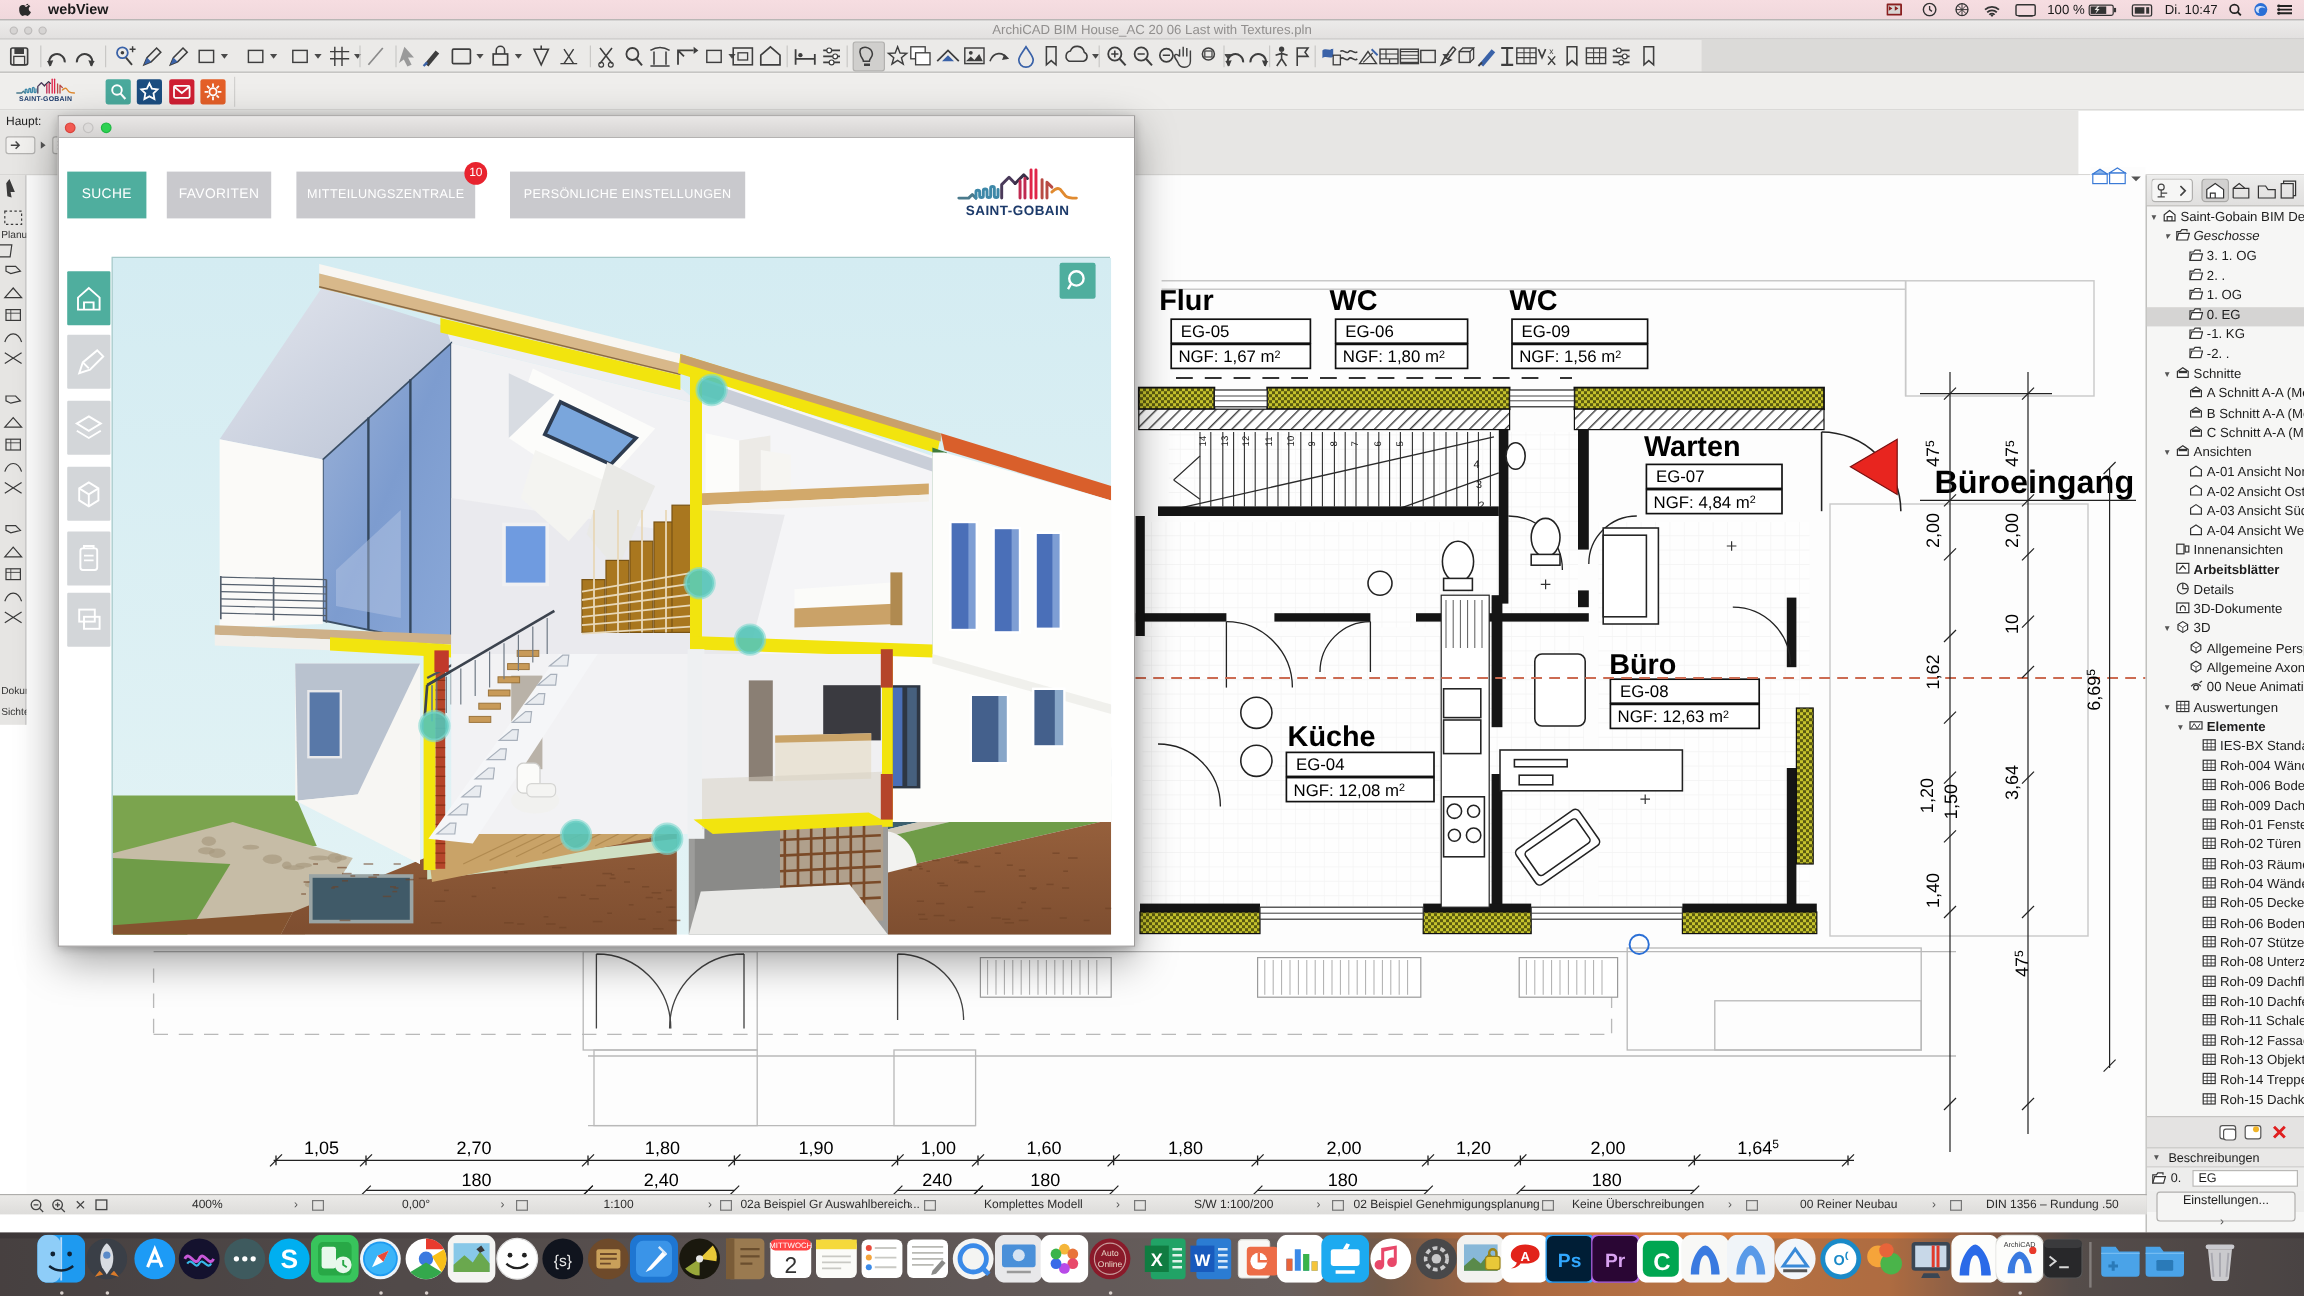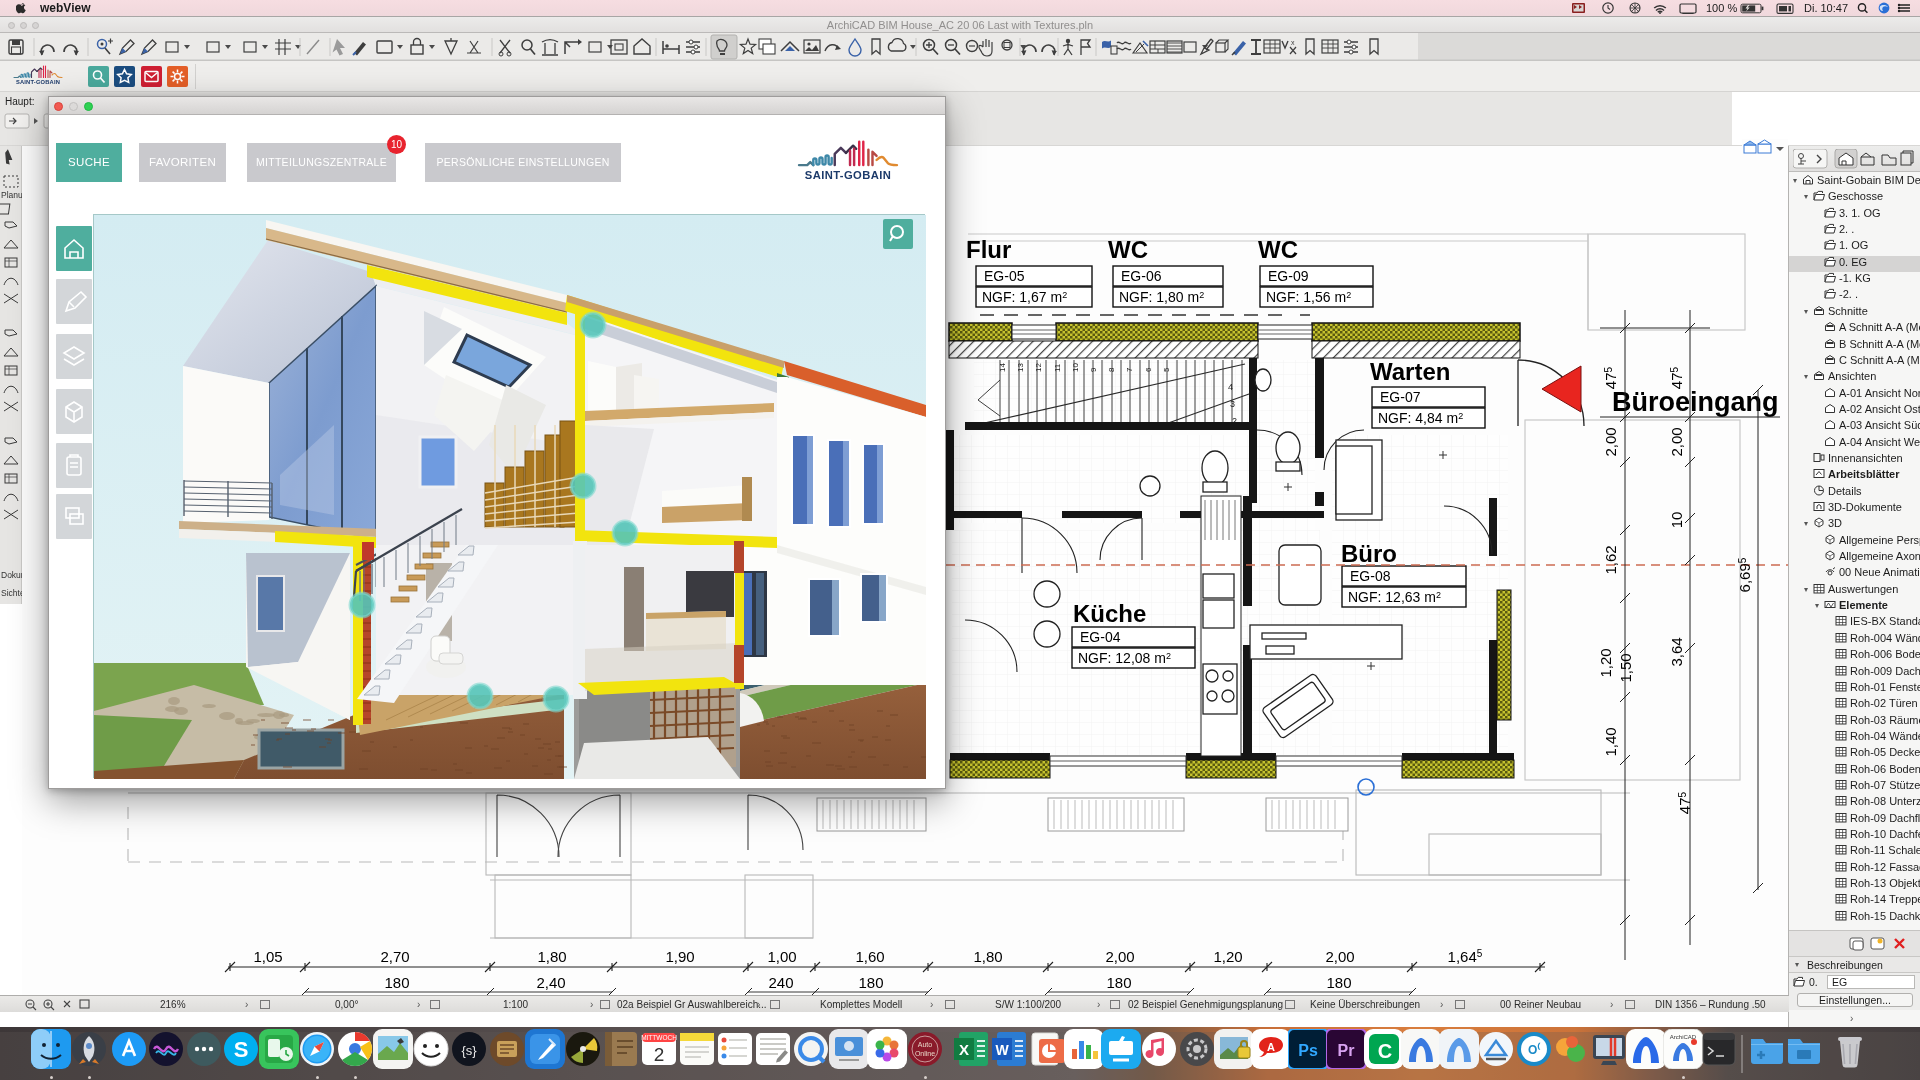--- a/index.html
+++ b/index.html
@@ -645,21 +645,21 @@
           <path d="M68 16V8l5-4 5 4M68 8h13v8h-13" fill="none" stroke="#333"></path>
           <path d="M89 16V6h6l2 3h6v7z" fill="none" stroke="#333"></path>
           <rect x="108" y="4" width="10" height="12" fill="none" stroke="#333"></rect>
           <path d="M110 4v-2h10v12h-2" fill="none" stroke="#333"></path>
         </svg>
       </div>
       <div class="trow" style="top:28px;"><span style="display:inline-block;width:4px"></span><span class="c">▾</span><svg width="12" height="11" viewBox="0 0 12 11">
           <path d="M1.5 5l4.5-3.5L10.5 5v5h-9z" fill="#fff" stroke="#333"></path>
           <path d="M4 10V6.5h4V10" fill="none" stroke="#333"></path>
         </svg><span style="font-weight:normal;margin-left:3px;font-size:11px">Saint-Gobain BIM Demopr</span></div>
-      <div class="trow" style="top:44.35px;"><span style="display:inline-block;width:15px"></span><span class="c">▾</span><svg width="12" height="11" viewBox="0 0 12 11">
+      <div class="trow" style="top:44.35px;font-style:italic;"><span style="display:inline-block;width:15px"></span><span class="c">▾</span><svg width="12" height="11" viewBox="0 0 12 11">
           <path d="M1 10V3h3l1.2-1.6H9.5V3" fill="#fff" stroke="#333"></path>
           <path d="M1 10l1.5-5.5h9L10 10z" fill="#fff" stroke="#333"></path>
         </svg><span style="font-weight:normal;margin-left:3px;font-size:11px">Geschosse</span></div>
       <div class="trow" style="top:60.7px;"><span style="display:inline-block;width:26px"></span><span class="c"></span><svg width="12" height="11" viewBox="0 0 12 11">
           <path d="M1 10V3h3l1.2-1.6H9.5V3" fill="#fff" stroke="#333"></path>
           <path d="M1 10l1.5-5.5h9L10 10z" fill="#fff" stroke="#333"></path>
         </svg><span style="font-weight:normal;margin-left:3px;font-size:11px">3. 1. OG</span></div>
       <div class="trow" style="top:77.05000000000001px;"><span style="display:inline-block;width:26px"></span><span class="c"></span><svg width="12" height="11" viewBox="0 0 12 11">
           <path d="M1 10V3h3l1.2-1.6H9.5V3" fill="#fff" stroke="#333"></path>
           <path d="M1 10l1.5-5.5h9L10 10z" fill="#fff" stroke="#333"></path>
@@ -844,21 +844,21 @@
       </div>
       <div class="a" style="left:0;top:827px;width:132px;height:19px;background:#ededec">
         <span style="position:absolute;left:4px;top:3px"><svg width="12" height="11" viewBox="0 0 12 11">
             <path d="M1 10V3h3l1.2-1.6H9.5V3" fill="#fff" stroke="#333"></path>
             <path d="M1 10l1.5-5.5h9L10 10z" fill="#fff" stroke="#333"></path>
           </svg></span>
         <span style="position:absolute;left:20px;top:3px;font-size:10.5px">0.</span>
         <span class="a" style="left:38px;top:2px;width:88px;height:14px;background:#fff;border:1px solid #b9b8b6;font-size:10.5px;padding-left:4px">EG</span>
       </div>
       <div class="a" style="left:0;top:846px;width:132px;height:18px;background:#ededec">
-        <span class="a" style="left:8px;top:1px;width:116px;height:14px;background:#f5f5f4;border:1px solid #b1b0ae;border-radius:3px;font-size:10.5px;text-align:center">Einstellungen...</span>
+        <span class="a" style="left:8px;top:1px;width:116px;height:25px;background:#f5f5f4;border:1px solid #b1b0ae;border-radius:3px;font-size:10.5px;text-align:center">Einstellungen...</span>
       </div>
     </div>
     <div id="floatwin" class="a">
       <div id="fwtitle">
         <span class="tl" style="left:5px;background:#f25a52;border:1px solid #d8443c"></span>
         <span class="tl" style="left:20px;background:#dcdad9;border:1px solid #c3c1c0"></span>
         <span class="tl" style="left:35px;background:#2ed152;border:1px solid #1fb843"></span>
       </div>
       <div class="tab" style="left:7px;width:66px;background:#4fae9e">
         <span class="x">SUCHE</span>
@@ -1335,21 +1335,21 @@
       <svg class="a" style="left:24px;top:2px" width="80" height="13" viewBox="0 0 80 13">
         <g fill="none" stroke="#444" stroke-width="1.1">
           <circle cx="6" cy="6" r="4"></circle>
           <path d="M9 9l3 3M4 6h4"></path>
           <circle cx="24" cy="6" r="4"></circle>
           <path d="M27 9l3 3M22 6h4M24 4v4"></path>
           <path d="M40 3l6 6M46 3l-6 6"></path>
           <rect x="56" y="2" width="9" height="8"></rect>
         </g>
       </svg>
-      <span style="left:160px">216%</span>
+      <span style="left:160px">400%</span>
       <span style="left:335px">0,00°</span>
       <span style="left:503px">1:100</span>
       <span style="left:617px">02a Beispiel Gr Auswahlbereich...</span>
       <span style="left:820px">Komplettes Modell</span>
       <span style="left:995px">S/W 1:100/200</span>
       <span style="left:1128px">02 Beispiel Genehmigungsplanung</span>
       <span style="left:1310px">Keine Überschreibungen</span>
       <span style="left:1500px">00 Reiner Neubau</span>
       <span style="left:1655px">DIN 1356 – Rundung .50</span>
       <span style="left:245px;color:#555">›</span>

